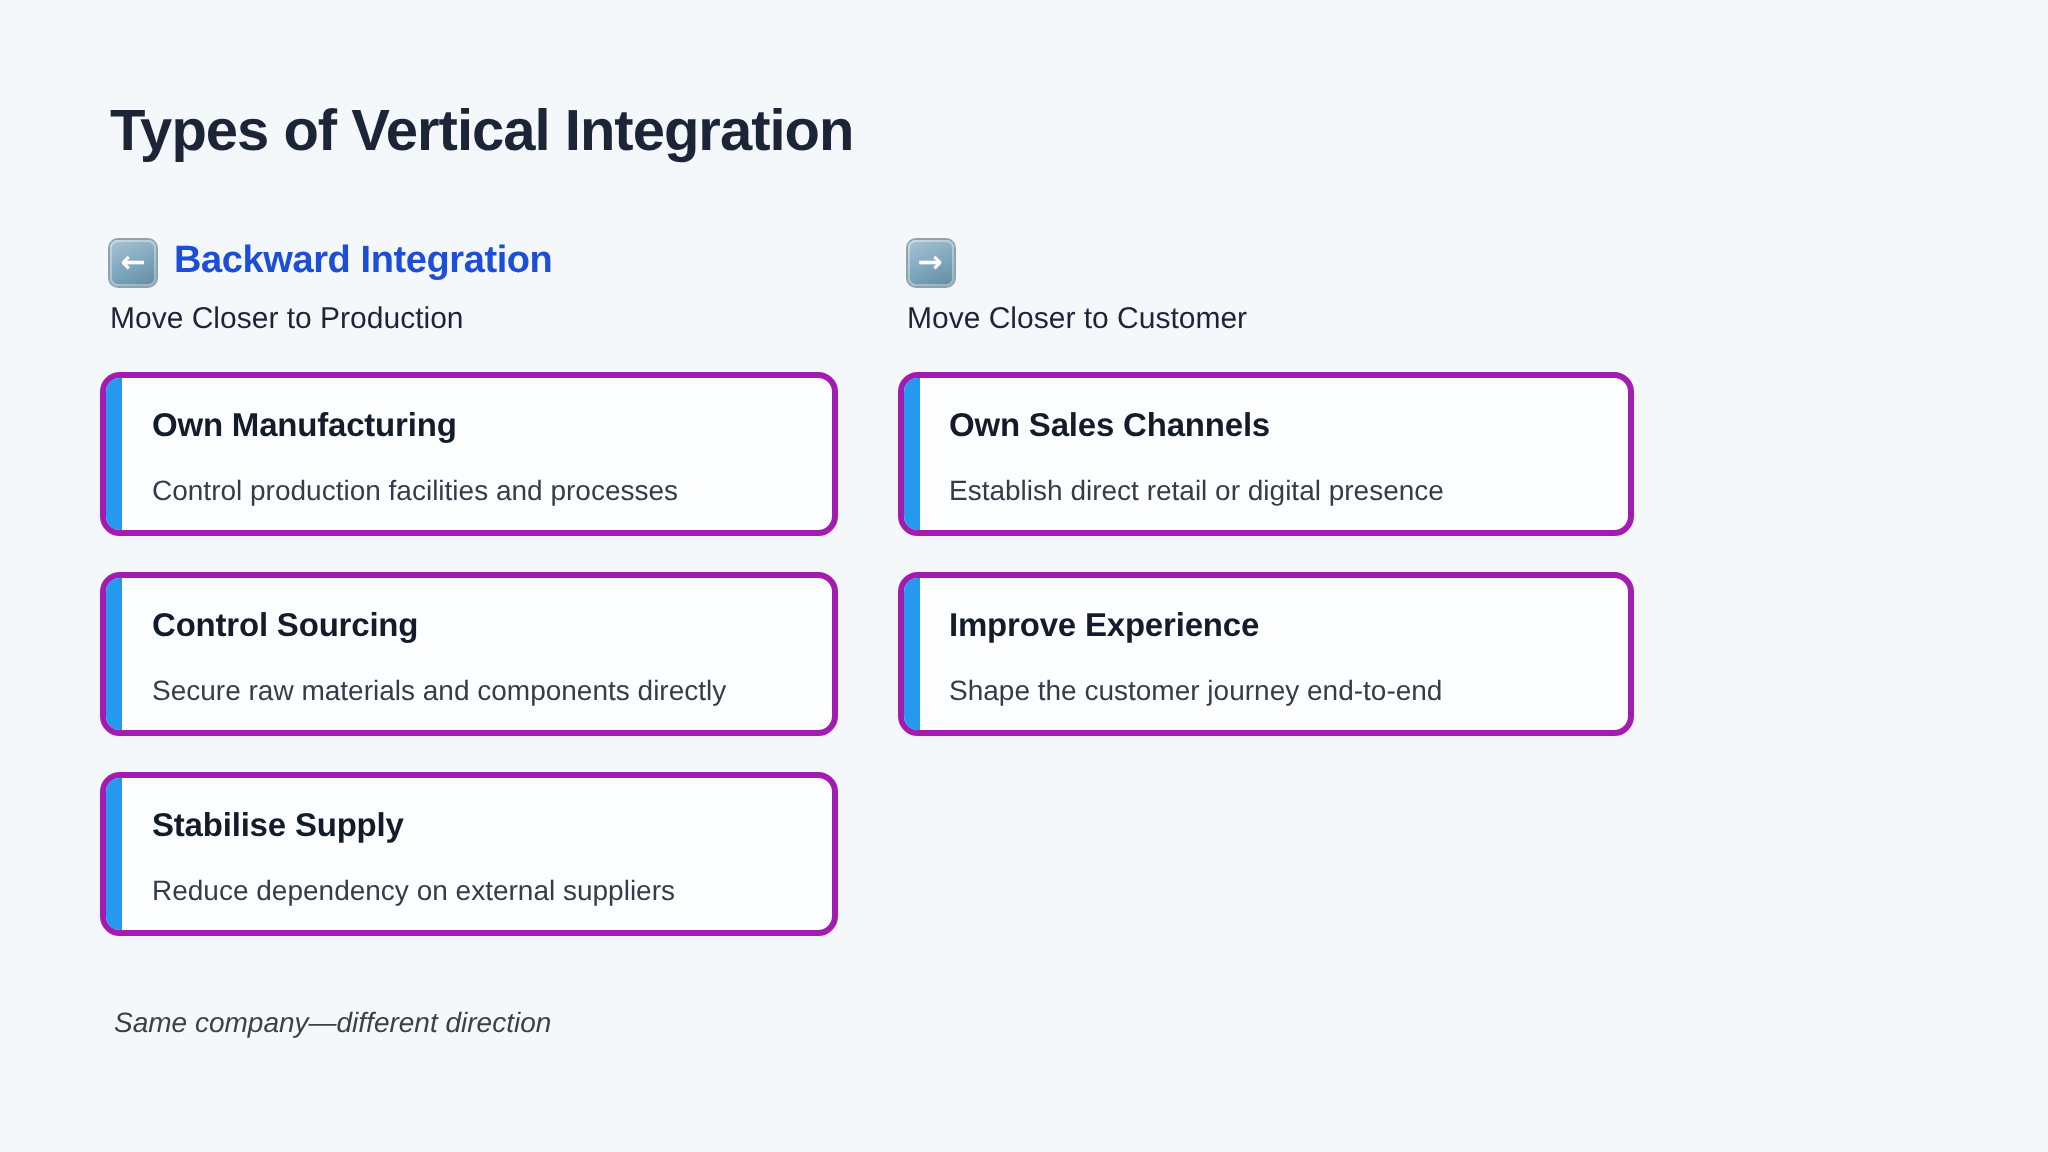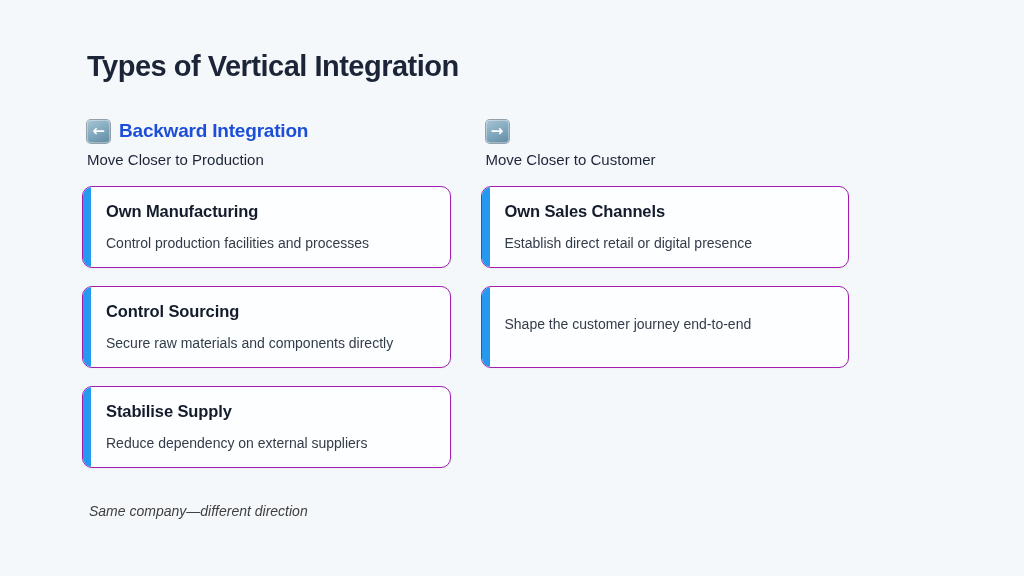--- a/index.html
+++ b/index.html
@@ -7,21 +7,20 @@
   body {
     font-family: "Liberation Sans", "DejaVu Sans", sans-serif;
     background: #f5f8fb;
     color: #1c2437;
     overflow: hidden;
   }
   .slide {
     width: 871px; height: 576px;
     padding: 48px 54px 0 50px;
     position: relative;
-    margin-left: 32px;
   }
   .page-title {
     margin-left: 5px;
     font-size: 29px;
     font-weight: 800;
     letter-spacing: -0.5px;
     color: #1c2437;
     line-height: 1.25;
   }
   .columns {
@@ -61,21 +60,21 @@
     margin: 7px 0 0 5px;
     font-size: 15px;
     font-weight: 400;
     color: #1c2437;
   }
   .cards { margin-top: 18px; }
   .card {
     position: relative;
     height: 82px;
     background: #fdfeff;
-    border: 1px solid #a21caf;
+    border: 3px solid #a21caf;
     border-radius: 10px;
     margin-bottom: 18px;
     padding: 15px 18px 0 23px;
     overflow: hidden;
     box-shadow: 0 1px 2px rgba(30,45,70,0.04);
   }
   .card::before {
     content: "";
     position: absolute;
     left: 0; top: 0; bottom: 0;
@@ -138,20 +137,21 @@
         <span class="dir-icon">→</span>
       </div>
       <div class="col-subtitle">Move Closer to Customer</div>
 
       <div class="cards">
         <div class="card">
           <div class="card-title">Own Sales Channels</div>
           <div class="card-desc">Establish direct retail or digital presence</div>
         </div>
         <div class="card">
+          <div class="card-title">Improve Experience</div>
           <div class="card-desc">Shape the customer journey end-to-end</div>
         </div>
       </div>
     </div>
 
   </div>
 
   <div class="footnote">Same company—different direction</div>
 
 </div>

